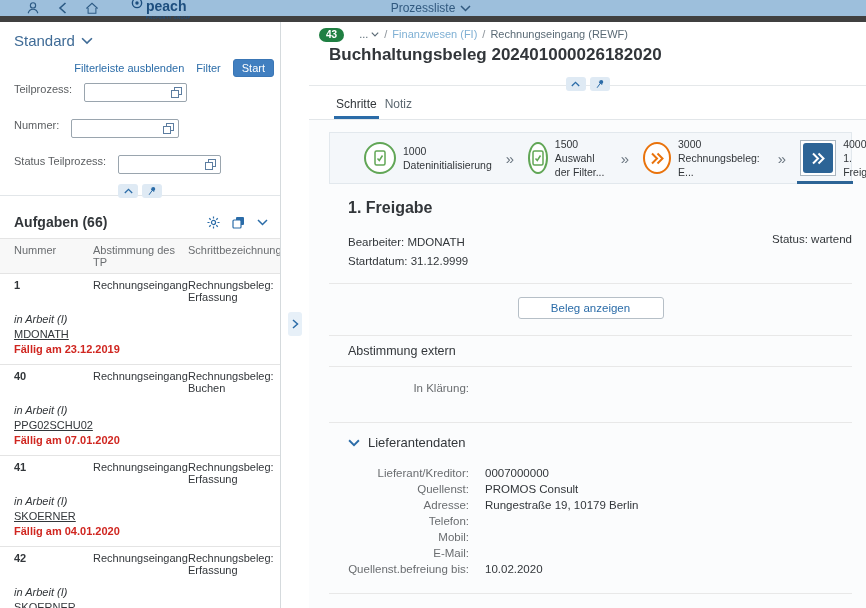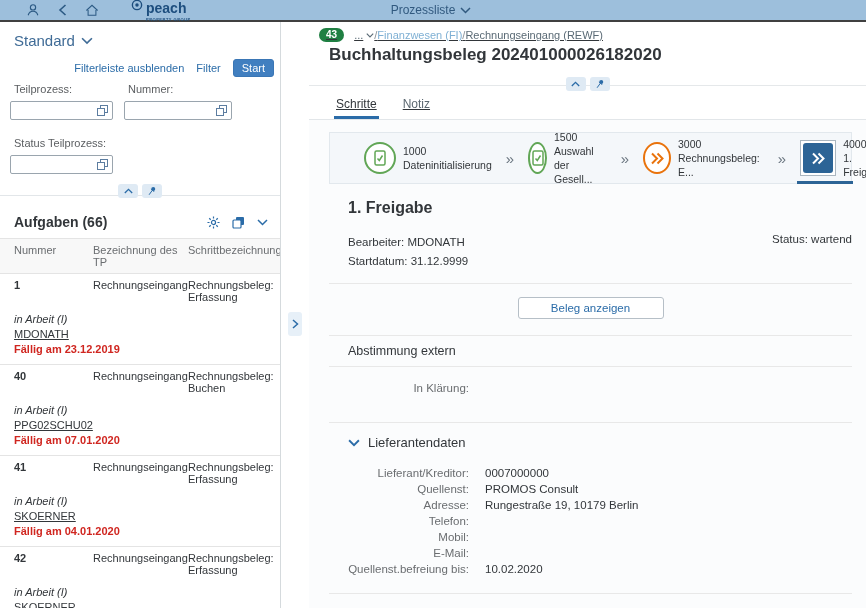--- a/index.html
+++ b/index.html
@@ -1,21 +1,21 @@
 <!DOCTYPE html>
 <html><head>
 <meta charset="utf-8">
 <style>
   * { margin:0; padding:0; box-sizing:border-box; }
   html,body { width:866px; height:608px; overflow:hidden; background:#fff;
     font-family:"Liberation Sans", sans-serif; color:#32363a; }
   svg { display:block; }
 
   
-  .topbar { height:22px; background:#9dbfdc; border-bottom:2px solid #404040;
+  .topbar { height:22px; background:#9dbfdc; border-bottom:6px solid #404040;
     display:flex; align-items:center; position:relative; }
   .topbar-left { display:flex; align-items:center; gap:18px; padding-left:26px; }
   .tb-icon { color:#2c5a84; cursor:pointer; display:flex; align-items:center; }
   .logo { display:flex; align-items:flex-start; gap:3px; margin-left:14px; }
   .logo-text { font-size:14px; font-weight:700; color:#1d4e7e; line-height:14px; }
   .logo-sub { font-size:4px; font-weight:700; color:#1d4e7e; letter-spacing:.5px; }
   .topbar-title { position:absolute; left:0; right:4px; text-align:center; font-size:12px;
     color:#31597f; display:flex; justify-content:center; align-items:center; gap:5px; pointer-events:none; }
   .topbar-title > * { pointer-events:auto; }
 
@@ -25,21 +25,21 @@
   .left { width:281px; border-right:1px solid #d5dadd; background:#fff; flex:none;
     display:flex; flex-direction:column; overflow:hidden; }
   .variant { display:flex; align-items:center; gap:6px; padding:10px 14px 2px;
     font-size:15px; color:#3f6b96; cursor:pointer; }
   .filterlinks { display:flex; align-items:center; justify-content:flex-end; gap:12px;
     padding:8px 6px 6px 14px; }
   .link { color:#2b6ca8; font-size:11px; cursor:pointer; white-space:nowrap; }
   .btn-start { background:#417fc0; color:#fff; font-size:11px; border:1px solid #3a76b5;
     border-radius:3px; padding:2px 8px; cursor:pointer; }
   .filter-grid { display:flex; gap:11px; padding:0 14px 0 10px; flex-wrap:wrap; }
-  .ffield { display:flex; flex-direction:column; gap:6px; margin-bottom:6px; }
+  .ffield { display:flex; flex-direction:row; gap:12px; margin-bottom:6px; }
   .ffield label { font-size:11px; color:#5b5e61; padding-left:4px; }
   .finput { width:103px; height:19px; border:1px solid #9aa5ae; background:#fff; border-radius:2px;
     display:flex; align-items:center; justify-content:flex-end; padding:0 4px; }
   .finput.w2 { width:108px; }
   .finput input { border:none; outline:none; flex:1; min-width:0; font-size:11px; font-family:inherit; }
   .vh-icon { color:#5c7da0; flex:none; cursor:pointer; }
 
   .l-collapsebar { position:relative; height:20px; margin-top:2px; flex:none; }
   .l-collapsebar::before { content:""; position:absolute; left:0; right:0; top:13px;
     border-top:1px solid #e2e6e9; }
@@ -64,33 +64,33 @@
   .trow-due { font-size:11px; line-height:15px; color:#d02620; font-weight:600; }
 
   
   .splitter { width:28px; flex:none; position:relative; background:#fff; }
   .split-btn { position:absolute; top:290px; left:7px; width:14px; height:24px; background:#e7f0f8;
     border-radius:3px; color:#2b6ca8; display:flex; align-items:center; justify-content:center; cursor:pointer; }
 
   
   .right { flex:1; display:flex; flex-direction:column; overflow:hidden; background:#fbfcfd; }
   .r-header { background:#fff; padding:6px 14px 0 10px; }
-  .crumbrow { display:flex; align-items:center; font-size:11px;text-decoration:underline; }
+  .crumbrow { display:flex; align-items:flex-start; gap:5px; font-size:11px; }
   .badge { background:#1f7f42; color:#fff; font-size:10px; font-weight:700; border-radius:8px;
     padding:1px 7px; line-height:12px; }
   .crumb-ell { color:#5a6a75; margin-left:10px; cursor:pointer; display:flex; align-items:center; gap:3px; }
   .crumb-sep { color:#8a9299; }
   .crumb-link { color:#7fb0d4; cursor:pointer; text-decoration:none; }
   .crumb-cur { color:#5a6a75; }
   .r-title { font-size:17px; font-weight:600; color:#32363a; padding:3px 0 10px 10px; }
   .r-collapsebar { position:relative; height:16px; background:#fff; flex:none; }
   .r-collapsebar::before { content:""; position:absolute; left:0; right:0; top:10px;
     border-top:1px solid #e5e8ea; }
 
-  .tabs { background:#fff; display:flex; gap:26px; padding:6px 4px 0 27px; border-bottom:1px solid #e2e6e9;text-decoration:underline; }
+  .tabs { background:#fff; display:flex; gap:8px; padding:6px 4px 0 27px; border-bottom:1px solid #e2e6e9; }
   .tab { font-size:12px; color:#5b6770; padding-bottom:8px; position:relative; cursor:pointer; }
   .tab.active { color:#32363a; }
   .tab.active::after { content:""; position:absolute; left:-2px; right:-2px; bottom:0;
     border-bottom:3px solid #2b6ca8; }
 
   .r-content { flex:1; overflow:hidden; padding:0 14px 0 20px; }
   .steps { margin:12px 0 0 0; background:#f4f7fa; border:1px solid #e2e8ed;
     height:52px; display:flex; align-items:center; padding:0 0 0 34px; gap:14px; }
   .step { display:flex; align-items:center; gap:7px; position:relative; height:52px; cursor:pointer; }
   .circle-ic { width:32px; height:32px; border-radius:50%; border:2px solid #61a656;
@@ -252,21 +252,21 @@
         <span class="t-icon">
           <svg width="11" height="7" viewBox="0 0 11 7">
               <path d="M1 1l4.5 4.5L10 1" fill="none" stroke="currentColor" stroke-width="1.5"></path>
             </svg>
         </span>
       </span>
     </div>
 
     <div class="cols">
       <span>Nummer</span>
-      <span>Bezeichnung des TP</span>
+      <span>Abstimmung des TP</span>
       <span>Schrittbezeichnung</span>
     </div>
 
     <div class="l-rows">
       <div class="trow">
         <div class="trow-top">
           <span class="t-num">1</span>
           <span>Rechnungseingang</span>
           <span>Rechnungsbeleg: Erfassung</span>
         </div>
@@ -373,21 +373,21 @@
         <span class="step-sep">»</span>
         <div class="step">
           <span class="circle-ic">
             <svg width="14" height="16" viewBox="0 0 14 16">
                 <rect x="2" y="1" width="10" height="14" rx="1.5" fill="none" stroke="#61a656" stroke-width="1.5"></rect>
                 <path d="M4.5 8.5 6.3 10.5 9.5 5.5" fill="none" stroke="#61a656" stroke-width="1.5"></path>
               </svg>
           </span>
           <span class="step-txt">
             <div>1500</div>
-            <div>Auswahl der Gesell...</div>
+            <div>Auswahl der Filter...</div>
           </span>
         </div>
         <span class="step-sep">»</span>
         <div class="step">
           <span class="circle-ic orange">
             <svg width="15" height="13" viewBox="0 0 15 13">
                 <path d="M2 1.5 7 6.5 2 11.5M7.5 1.5 12.5 6.5 7.5 11.5" fill="none" stroke="#e9730c" stroke-width="2"></path>
               </svg>
           </span>
           <span class="step-txt">

